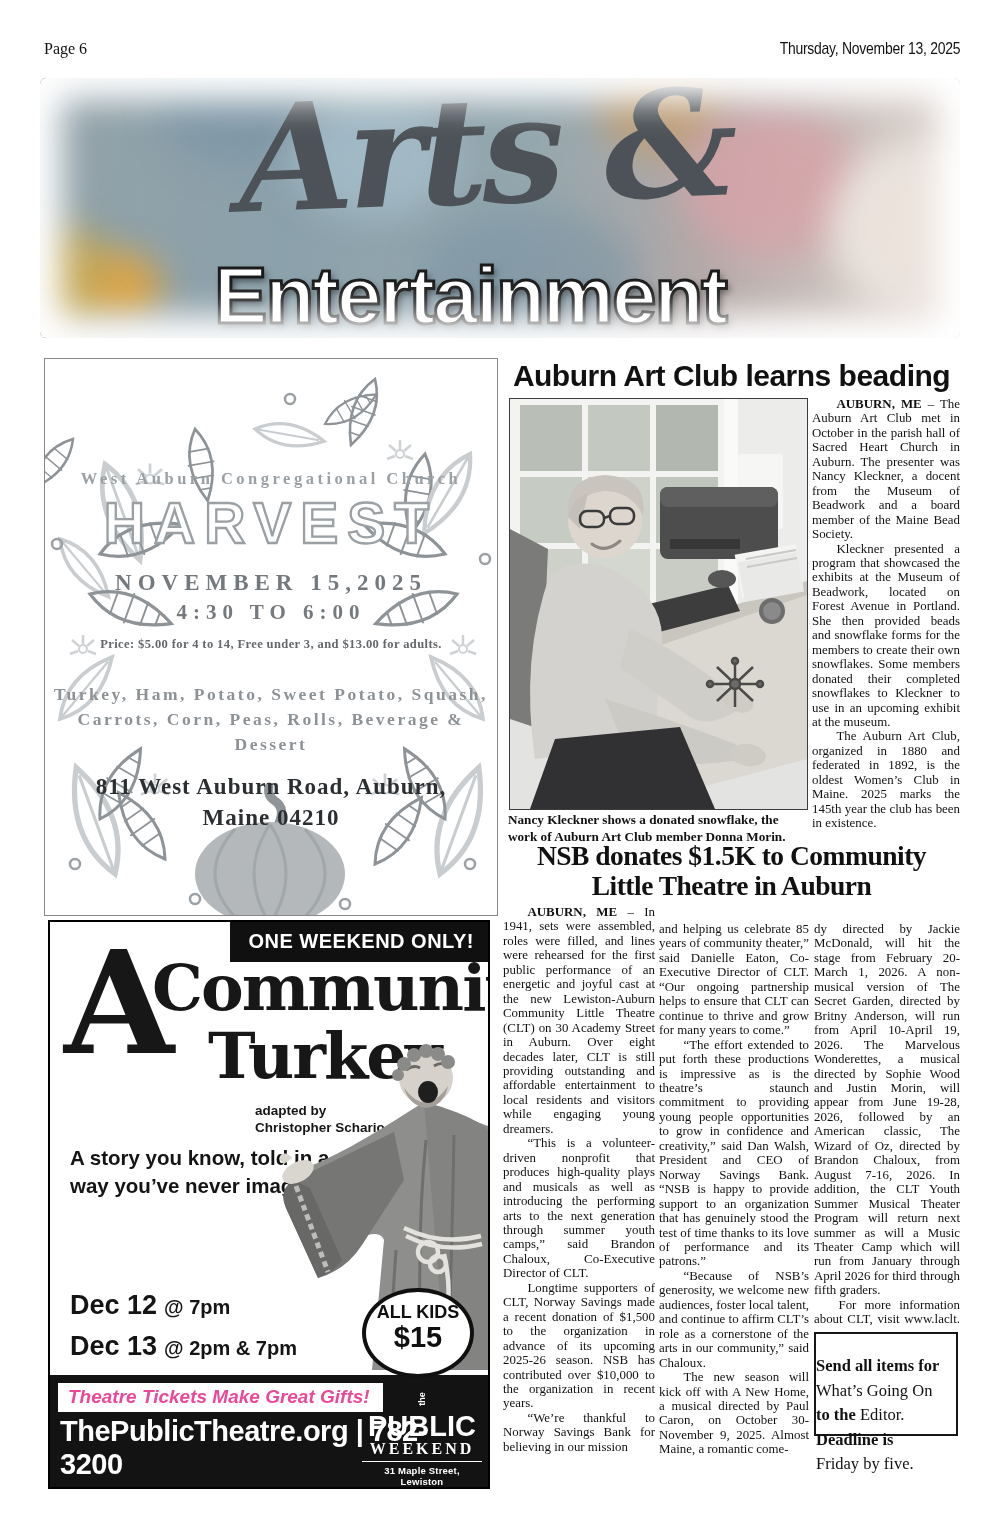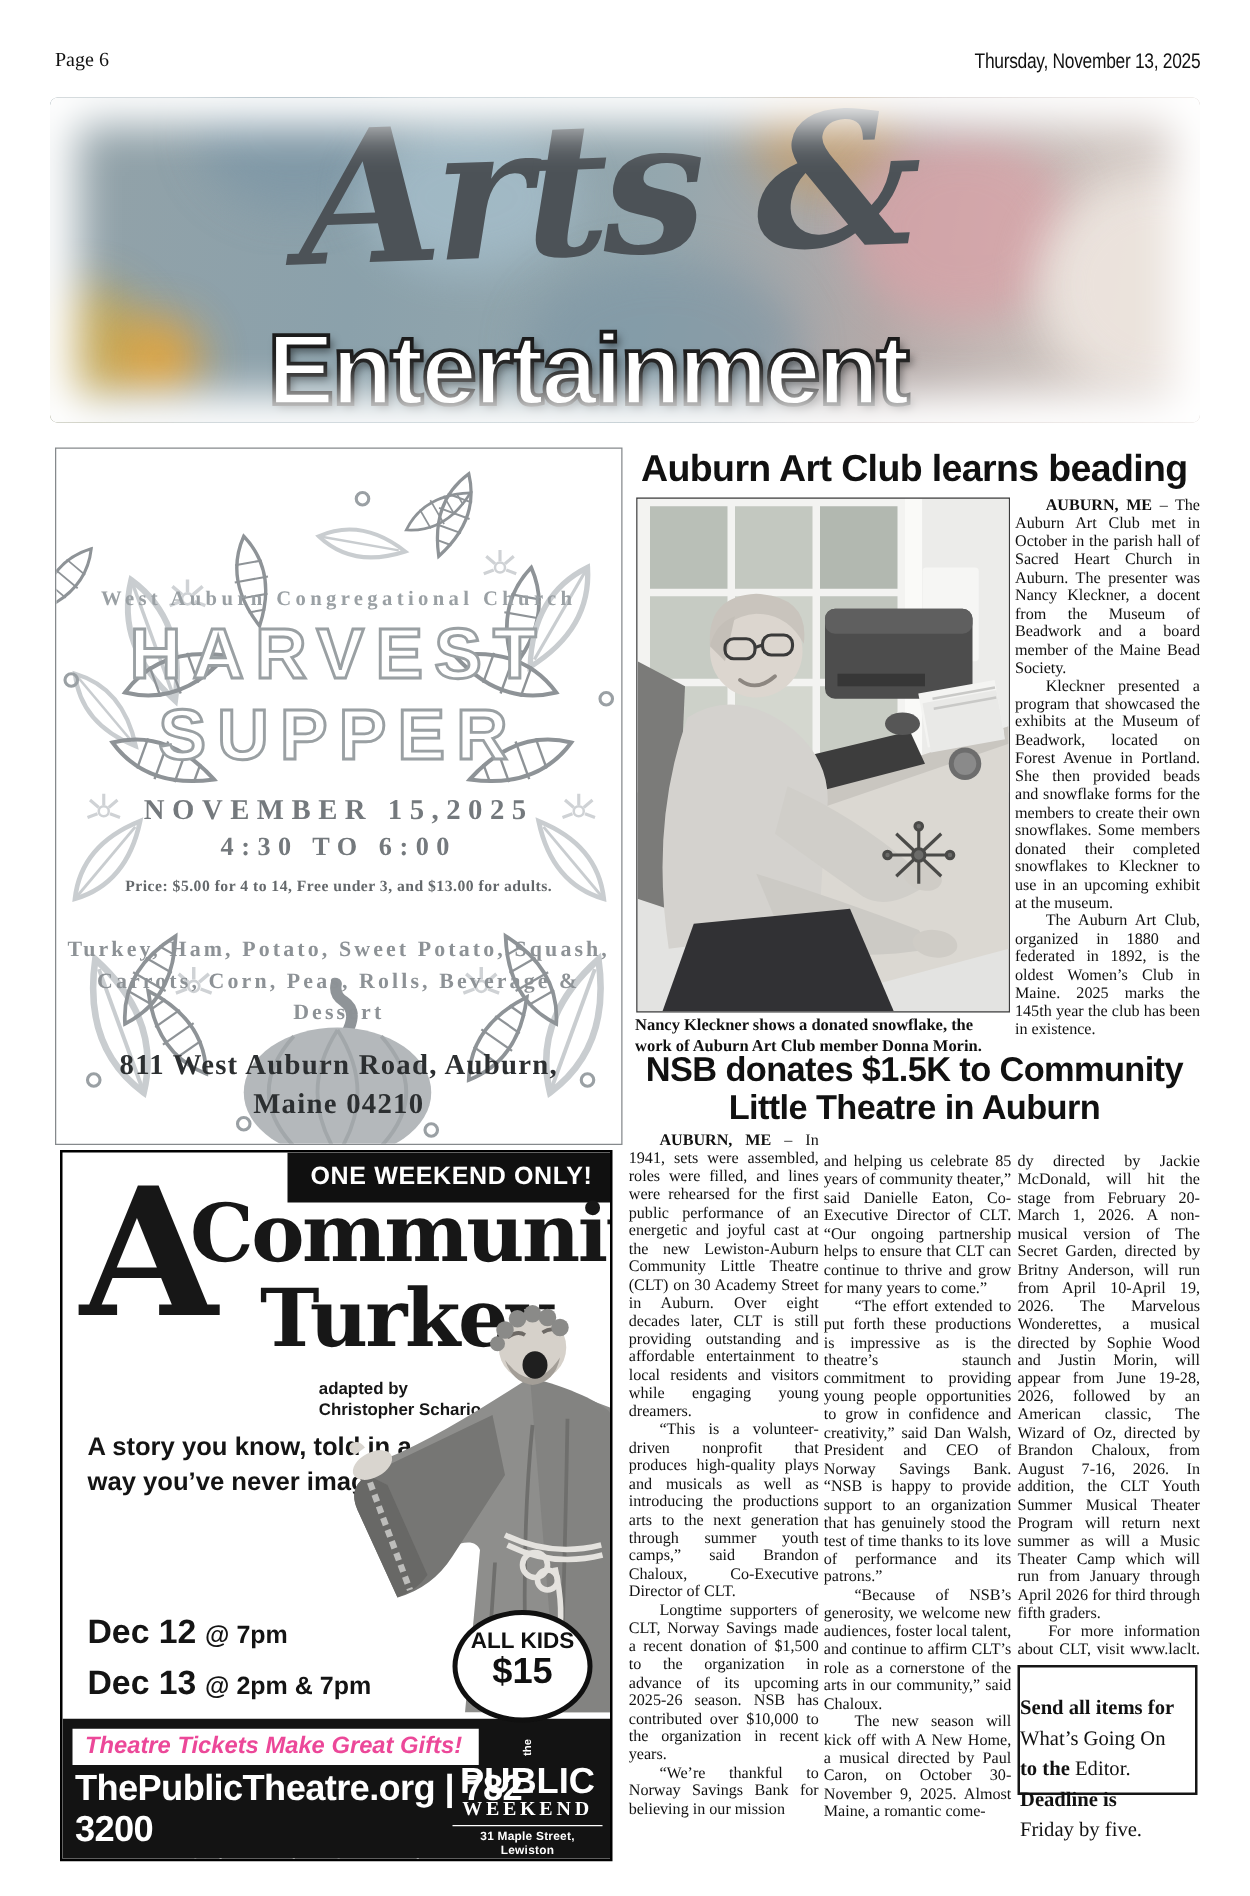--- a/index.html
+++ b/index.html
@@ -35,21 +35,21 @@
   .h-date{font-weight:bold;font-size:23px;letter-spacing:6px;color:#74797d;margin-top:16px;}
   .h-time{font-weight:bold;font-size:21px;letter-spacing:6px;color:#74797d;margin-top:4px;}
   .h-price{font-weight:bold;font-size:12.5px;color:#64686b;margin-top:12px;letter-spacing:.4px;}
   .h-menu{font-weight:bold;font-size:17.5px;letter-spacing:2.5px;color:#8d9296;margin-top:30px;line-height:25px;}
   .h-addr{font-weight:bold;font-size:23px;color:#2c2f31;margin-top:14px;line-height:31px;letter-spacing:1px;}
 
   
   .headline1{left:503px;top:360px;width:457px;text-align:center;
              font-family:"Liberation Sans",sans-serif;font-weight:bold;font-size:30px;line-height:32px;letter-spacing:-.5px;}
   .headline2{left:503px;top:841px;width:457px;text-align:center;
-             font-family:Liberation Sans, sans-serif;font-weight:bold;font-size:27.5px;line-height:30px;letter-spacing:-.5px;}
+             font-family:Liberation Serif, serif;font-weight:bold;font-size:27.5px;line-height:30px;letter-spacing:-.5px;}
   .news-col{font-size:12.9px;line-height:14.45px;text-align:justify;overflow:hidden;hyphens:auto;}
   .news-col p{margin:0;text-indent:1.9em;}
   .news-col p.cont{text-indent:0;margin-top:17px;}
   .caption{left:508px;top:812px;width:302px;font-weight:bold;font-size:13.2px;line-height:16.5px;text-align:left;}
   .photo{left:509px;top:398px;width:297px;height:410px;border:1px solid #3c3c3c;overflow:hidden;background:#e6e6e6;}
 
   .art-col{left:812px;top:397px;width:148px;height:447px;}
   .nsb-col1{left:503px;top:905px;width:152px;height:578px;}
   .nsb-col2{left:659px;top:905px;width:150px;height:578px;}
   .nsb-col3{left:814px;top:905px;width:146px;height:420px;}
@@ -186,21 +186,20 @@
 
     <g>
       <path d="M232,468 q10,-18 -2,-26 q-8,-5 -6,-14" fill="none" stroke="#8f9498" stroke-width="9" stroke-linecap="round"></path>
       <ellipse cx="225" cy="515" rx="75" ry="52" fill="#b4b8bb"></ellipse>
       <path d="M225,465 q-32,50 0,100 M225,465 q32,50 0,100 M190,470 q-40,45 0,88 M260,470 q40,45 0,88" fill="none" stroke="#a2a7aa" stroke-width="3"></path>
     </g>
   </svg>
   <div class="h-text">
     <div class="h-church">West Auburn Congregational Church</div>
     <div class="h-title">HARVEST</div>
-    <div class="h-title">SUPPER</div>
     <div class="h-date">NOVEMBER 15,2025</div>
     <div class="h-time">4:30 TO 6:00</div>
     <div class="h-price">Price: $5.00 for 4 to 14, Free under 3, and $13.00 for adults.</div>
     <div class="h-menu">Turkey, Ham, Potato, Sweet Potato, Squash,</div>
     <div class="h-menu" style="margin-top:0;">Carrots, Corn, Peas, Rolls, Beverage &amp; Dessert</div>
     <div class="h-addr">811 West Auburn Road, Auburn,</div>
     <div class="h-addr" style="margin-top:0;">Maine 04210</div>
   </div>
 </div>
 
@@ -283,21 +282,21 @@
     <p><b class="dateline"></b><span>The Auburn Art Club, organized in 1880 and federated in 1892, is the oldest Women’s Club in Maine. 2025 marks the 145th year the club has been in existence.</span></p>
   </div>
 
 <div class="abs headline2">
   <div>NSB donates $1.5K to Community</div>
   <div>Little Theatre in Auburn</div>
 </div>
 
 <div class="abs news-col nsb-col1">
     <p><b class="dateline">AUBURN, ME</b><span> – In 1941, sets were assembled, roles were filled, and lines were rehearsed for the first public performance of an energetic and joyful cast at the new Lewiston-Auburn Community Little Theatre (CLT) on 30 Academy Street in Auburn. Over eight decades later, CLT is still providing outstanding and affordable entertainment to local residents and visitors while engaging young dreamers.</span></p>
-    <p><b class="dateline"></b><span>“This is a volunteer-driven nonprofit that produces high-quality plays and musicals as well as introducing the productions arts to the next generation through summer youth camps,” said Brandon Chaloux, Co-Executive Director of CLT.</span></p>
+    <p><b class="dateline"></b><span>“This is a volunteer-driven nonprofit that produces high-quality plays and musicals as well as introducing the performing arts to the next generation through summer youth camps,” said Brandon Chaloux, Co-Executive Director of CLT.</span></p>
     <p><b class="dateline"></b><span>Longtime supporters of CLT, Norway Savings made a recent donation of $1,500 to the organization in advance of its upcoming 2025-26 season. NSB has contributed over $10,000 to the organization in recent years.</span></p>
     <p><b class="dateline"></b><span>“We’re thankful to Norway Savings Bank for believing in our mission</span></p>
   </div>
 <div class="abs news-col nsb-col2">
     <p class="cont"><b class="dateline"></b><span>and helping us celebrate 85 years of community theater,” said Danielle Eaton, Co-Executive Director of CLT. “Our ongoing partnership helps to ensure that CLT can continue to thrive and grow for many years to come.”</span></p>
     <p><b class="dateline"></b><span>“The effort extended to put forth these productions is impressive as is the theatre’s staunch commitment to providing young people opportunities to grow in confidence and creativity,” said Dan Walsh, President and CEO of Norway Savings Bank. “NSB is happy to provide support to an organization that has genuinely stood the test of time thanks to its love of performance and its patrons.”</span></p>
     <p><b class="dateline"></b><span>“Because of NSB’s generosity, we welcome new audiences, foster local talent, and continue to affirm CLT’s role as a cornerstone of the arts in our community,” said Chaloux.</span></p>
     <p><b class="dateline"></b><span>The new season will kick off with A New Home, a musical directed by Paul Caron, on October 30-November 9, 2025. Almost Maine, a romantic come-</span></p>
   </div>
 <div class="abs news-col nsb-col3">

